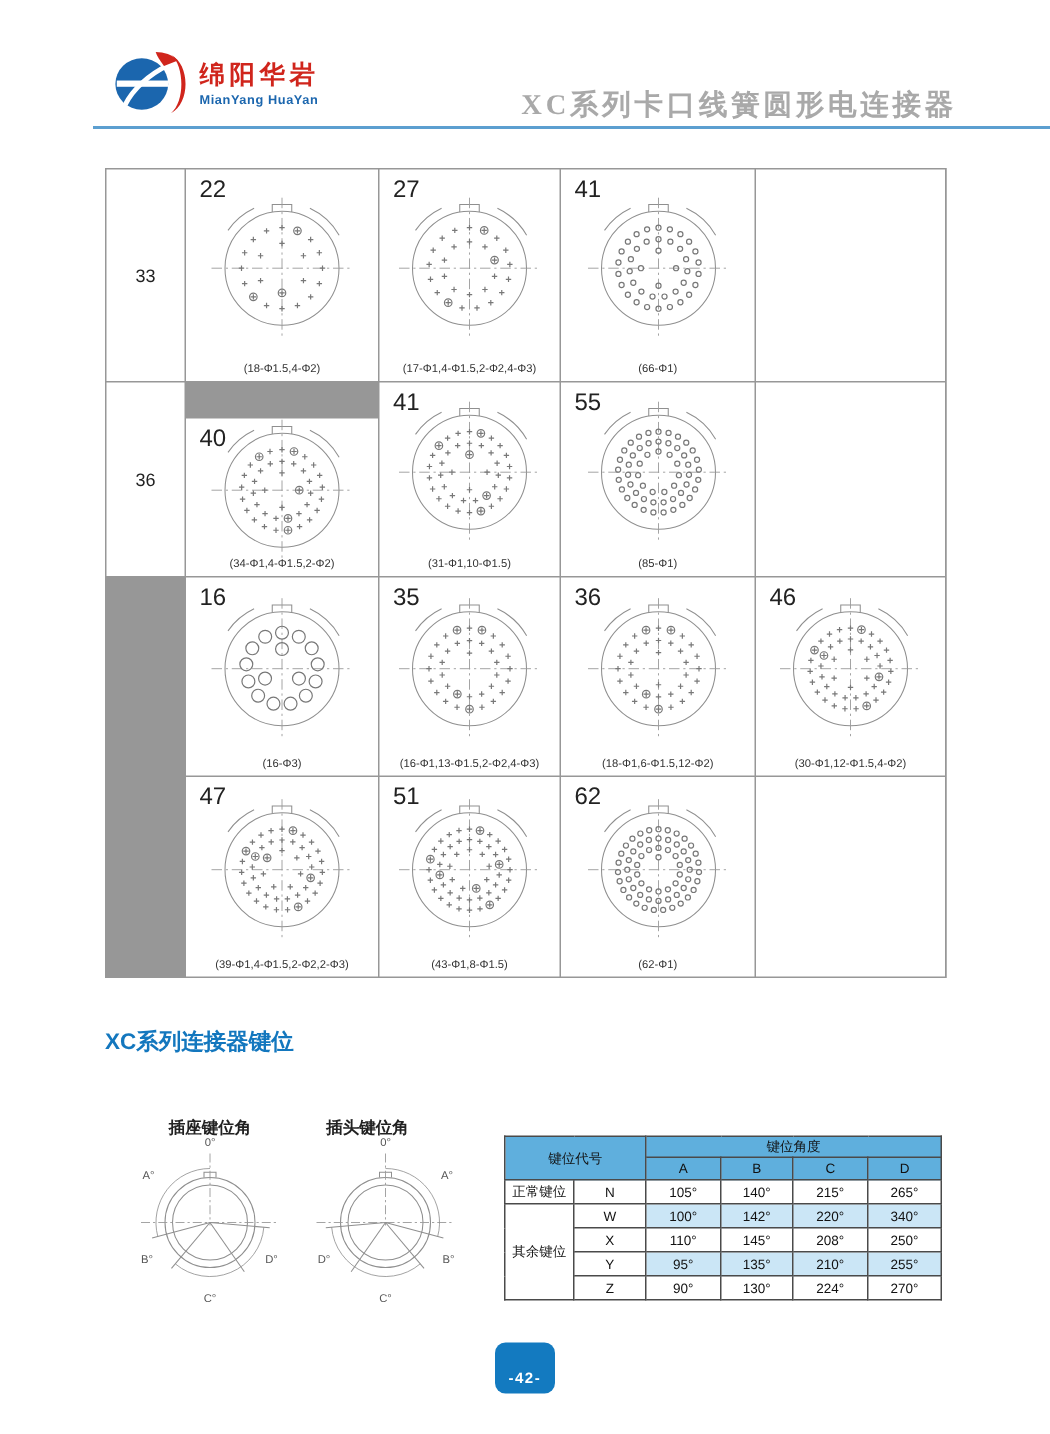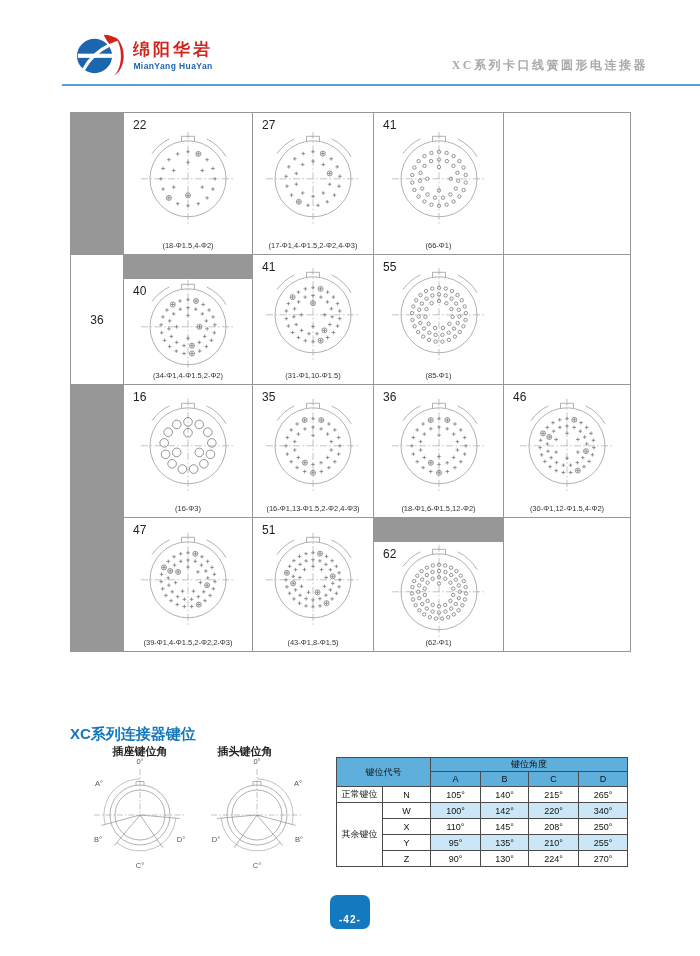--- a/index.html
+++ b/index.html
@@ -2,50 +2,50 @@
 <html><head>
 <meta charset="utf-8">
 <style>
   html,body{margin:0;padding:0;}
   body{
     width:700px;height:956px;position:relative;background:#ffffff;
     font-family:"Liberation Sans",sans-serif;overflow:hidden;
   }
   
   .logo{position:absolute;left:76px;top:33px;display:flex;align-items:center;gap:7px;}
-  .logo-text{display:flex;flex-direction:column;line-height:1.1;text-align:center;}
+  .logo-text{display:flex;flex-direction:column;line-height:1.1;}
   .logo-cn{font-size:17px;font-weight:bold;color:#D0251C;letter-spacing:3px;}
   .logo-en{font-size:8.5px;font-weight:bold;color:#1B66AE;letter-spacing:0.4px;margin-top:2px;}
   .page-title{
-    position:absolute;right:52px;top:57px;
-    font-family:"Liberation Serif",serif;font-size:12px;font-weight:bold;
+    position:absolute;right:62px;top:57px;
+    font-family:"Liberation Serif",serif;font-size:19px;font-weight:bold;
     color:#A9A9A9;letter-spacing:2.5px;
   }
   .header-rule{position:absolute;left:62px;top:84px;width:638px;height:2px;background:#5C9FD0;}
 
   
   #pin-grid{
     position:absolute;left:70px;top:112px;
     display:grid;
     grid-template-columns:52px 128px 120px 129px 126px;
     grid-template-rows:141px 129px 132px 133px;
     gap:1px;background:#979797;border:1px solid #979797;
   }
   #pin-grid > div{background:#ffffff;}
   .size-label{display:flex;align-items:center;justify-content:center;font-size:12px;color:#222;}
   .pcell{position:relative;}
-  .pcell .count{position:absolute;top:5px;left:9px;font-size:12px;color:#222;}
+  .pcell .count{position:absolute;top:5px;left:9px;font-size:16px;color:#222;}
   .pcell svg.conn{position:absolute;left:50%;top:50%;transform:translate(-50%,-55%);}
   .pcell .caption{
     position:absolute;bottom:4px;left:0;right:0;text-align:center;
     font-size:7.5px;color:#333;white-space:nowrap;
   }
 
   
-  #section-title{position:absolute;left:70px;top:685px;font-size:15px;font-weight:bold;color:#1377BE;margin-top:40px;}
+  #section-title{position:absolute;left:70px;top:685px;font-size:15px;font-weight:bold;color:#1377BE;}
   .kd-label{position:absolute;top:744px;width:120px;text-align:center;font-size:11px;font-weight:bold;color:#222;}
   #socket-label{left:80px;}
   #plug-label{left:185px;}
   #socket-svg{position:absolute;left:80px;top:757px;}
   #plug-svg{position:absolute;left:197px;top:757px;}
 
   
   #keying-table{position:absolute;left:336px;top:757px;border-collapse:collapse;table-layout:fixed;}
   #keying-table th,#keying-table td{
     border:1px solid #4a4a4a;font-size:9px;text-align:center;vertical-align:middle;
@@ -76,20 +76,21 @@
   </svg>
   <div class="logo-text">
     <span class="logo-cn">绵阳华岩</span>
     <span class="logo-en">MianYang HuaYan</span>
   </div>
 </div>
 <div class="page-title">XC系列卡口线簧圆形电连接器</div>
 <div class="header-rule"></div>
 
 <div id="pin-grid">
+    <div class="size-label" style="grid-area: 1 / 1 / 2;">33</div>
     <div class="pcell" style="grid-area: 1 / 2;">
       <span class="count">22</span>
       <svg class="conn" width="104" height="104" viewBox="-52 -52 104 104">
         <g stroke="#8f8f8f" fill="none" stroke-width="0.7">
           <path d="M -36,-25.2 A 44 44 0 0 1 -18.6,-39.9"></path>
           <path d="M 18.6,-39.9 A 44 44 0 0 1 38.1,-22"></path>
           <path d="M -6.5,-37.4 L -6.5,-42.5 L 6.5,-42.5 L 6.5,-37.4"></path>
           <circle cx="0" cy="0" r="38"></circle>
           <path d="M -47,0 H 47" stroke-dasharray="7 2.5 1.5 2.5" stroke-width="0.6" stroke="#9a9a9a"></path>
           <path d="M 0,-47 V 47" stroke-dasharray="7 2.5 1.5 2.5" stroke-width="0.6" stroke="#9a9a9a"></path>
@@ -769,21 +770,21 @@
           <path d="M 2.7,12.5 h3.6 M 4.5,10.7 v3.6"></path>
           <circle cx="4.5" cy="12.5" r="2.5"></circle>
           <path d="M -6.3,12.5 h3.6 M -4.5,10.7 v3.6"></path>
           <path d="M -13.3,6.6 h3.6 M -11.5,4.8 v3.6"></path>
           <path d="M -14.9,-2.3 h3.6 M -13.1,-4.1 v3.6"></path>
           <path d="M -10.3,-10.2 h3.6 M -8.5,-12.0 v3.6"></path>
         </g>
       </svg>
       <div class="caption">(43-Φ1,8-Φ1.5)</div>
     </div>
-    <div class="pcell" style="grid-area: 4 / 4; margin-top: 24px;">
+    <div class="pcell" style="grid-area: 4 / 4;">
       <span class="count">62</span>
       <svg class="conn" width="104" height="104" viewBox="-52 -52 104 104">
         <g stroke="#8f8f8f" fill="none" stroke-width="0.7">
           <path d="M -36,-25.2 A 44 44 0 0 1 -18.6,-39.9"></path>
           <path d="M 18.6,-39.9 A 44 44 0 0 1 38.1,-22"></path>
           <path d="M -6.5,-37.4 L -6.5,-42.5 L 6.5,-42.5 L 6.5,-37.4"></path>
           <circle cx="0" cy="0" r="38"></circle>
           <path d="M -47,0 H 47" stroke-dasharray="7 2.5 1.5 2.5" stroke-width="0.6" stroke="#9a9a9a"></path>
           <path d="M 0,-47 V 47" stroke-dasharray="7 2.5 1.5 2.5" stroke-width="0.6" stroke="#9a9a9a"></path>
         </g>

